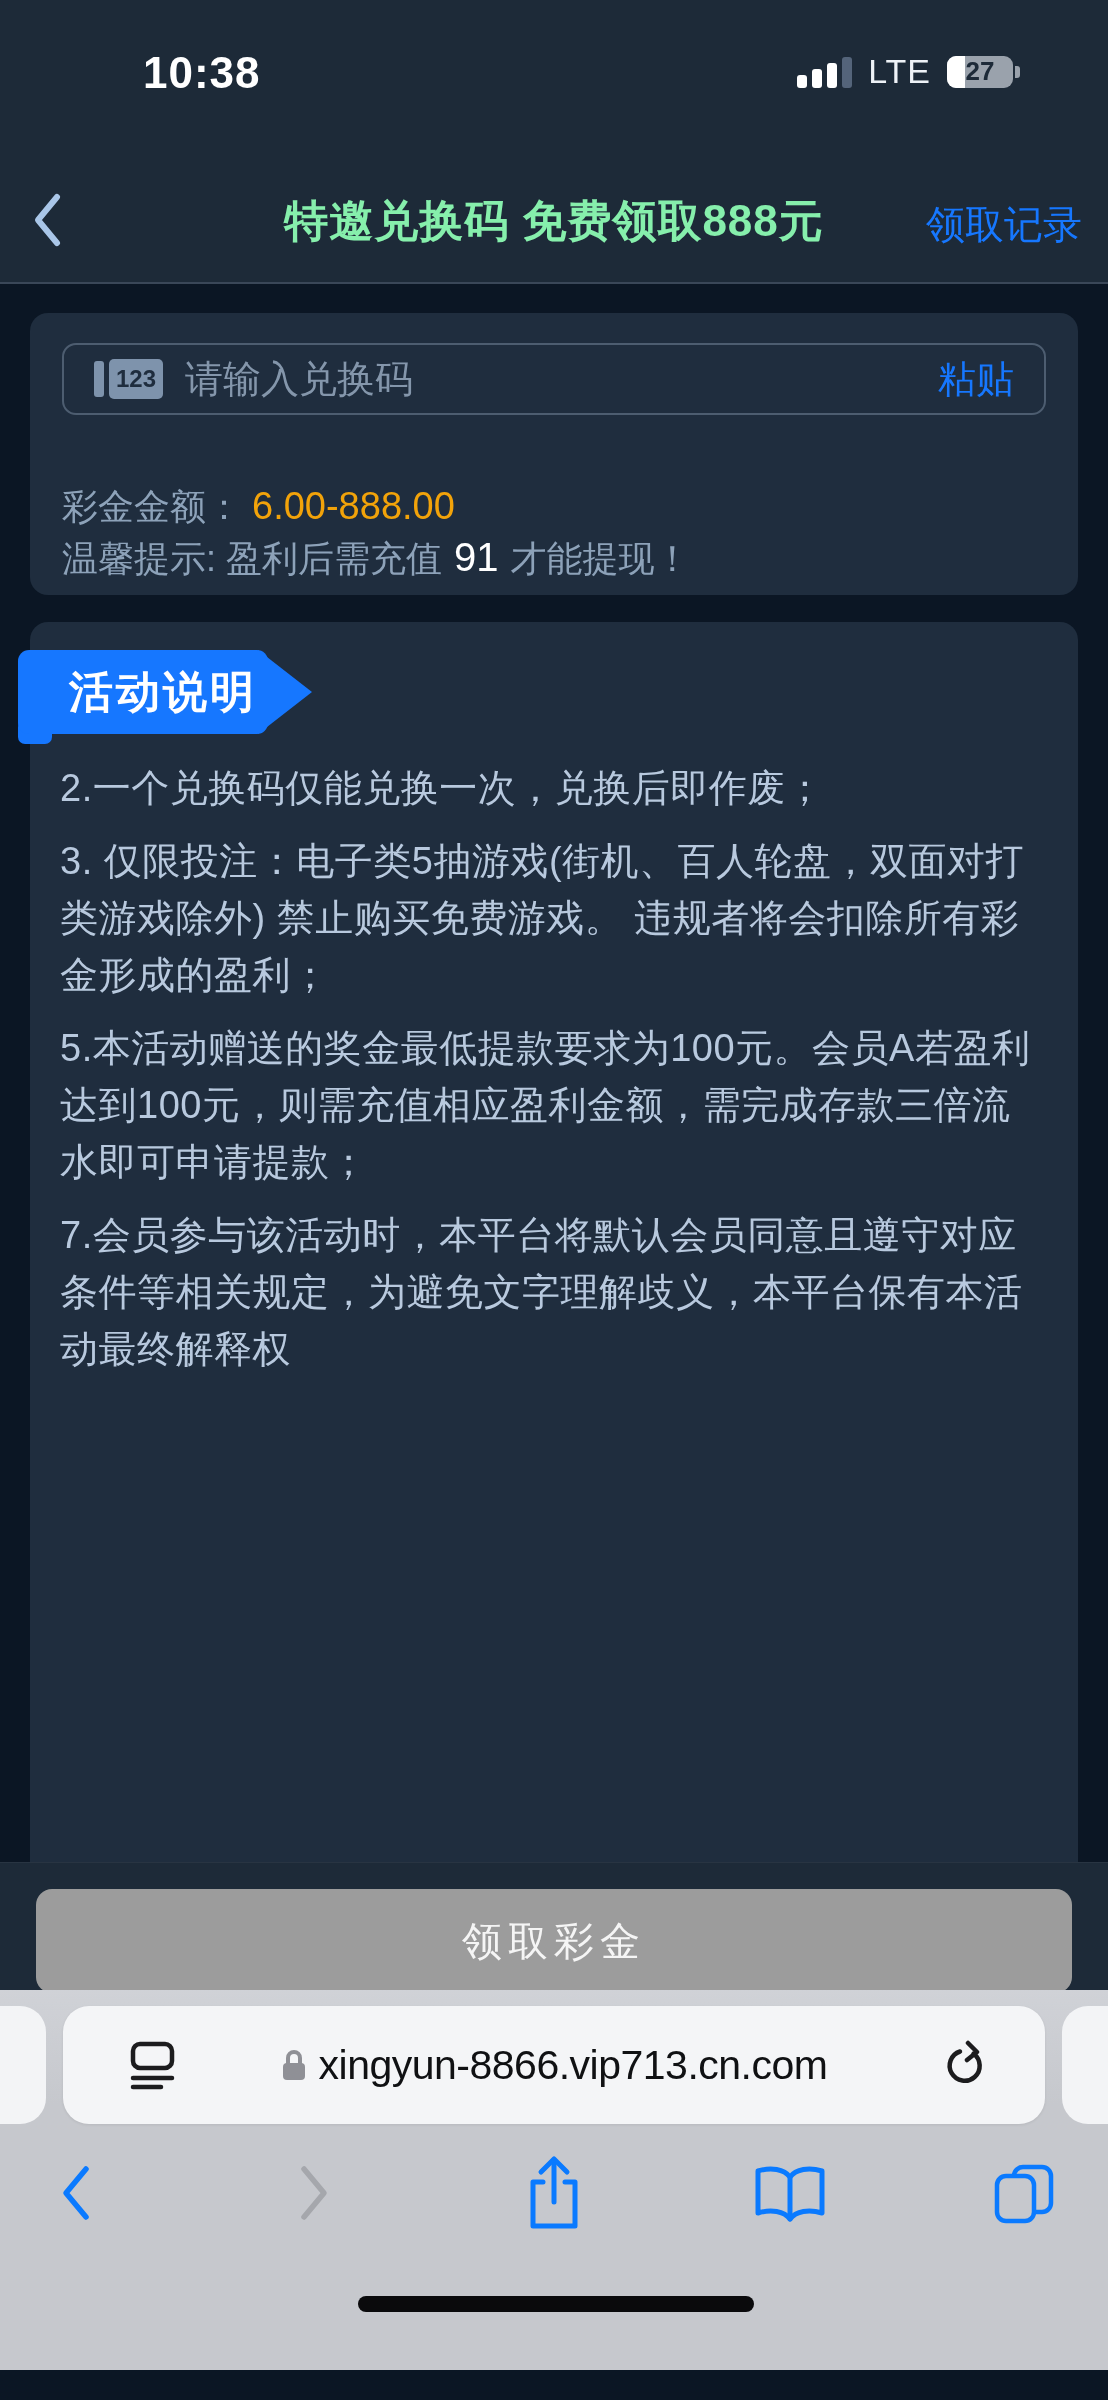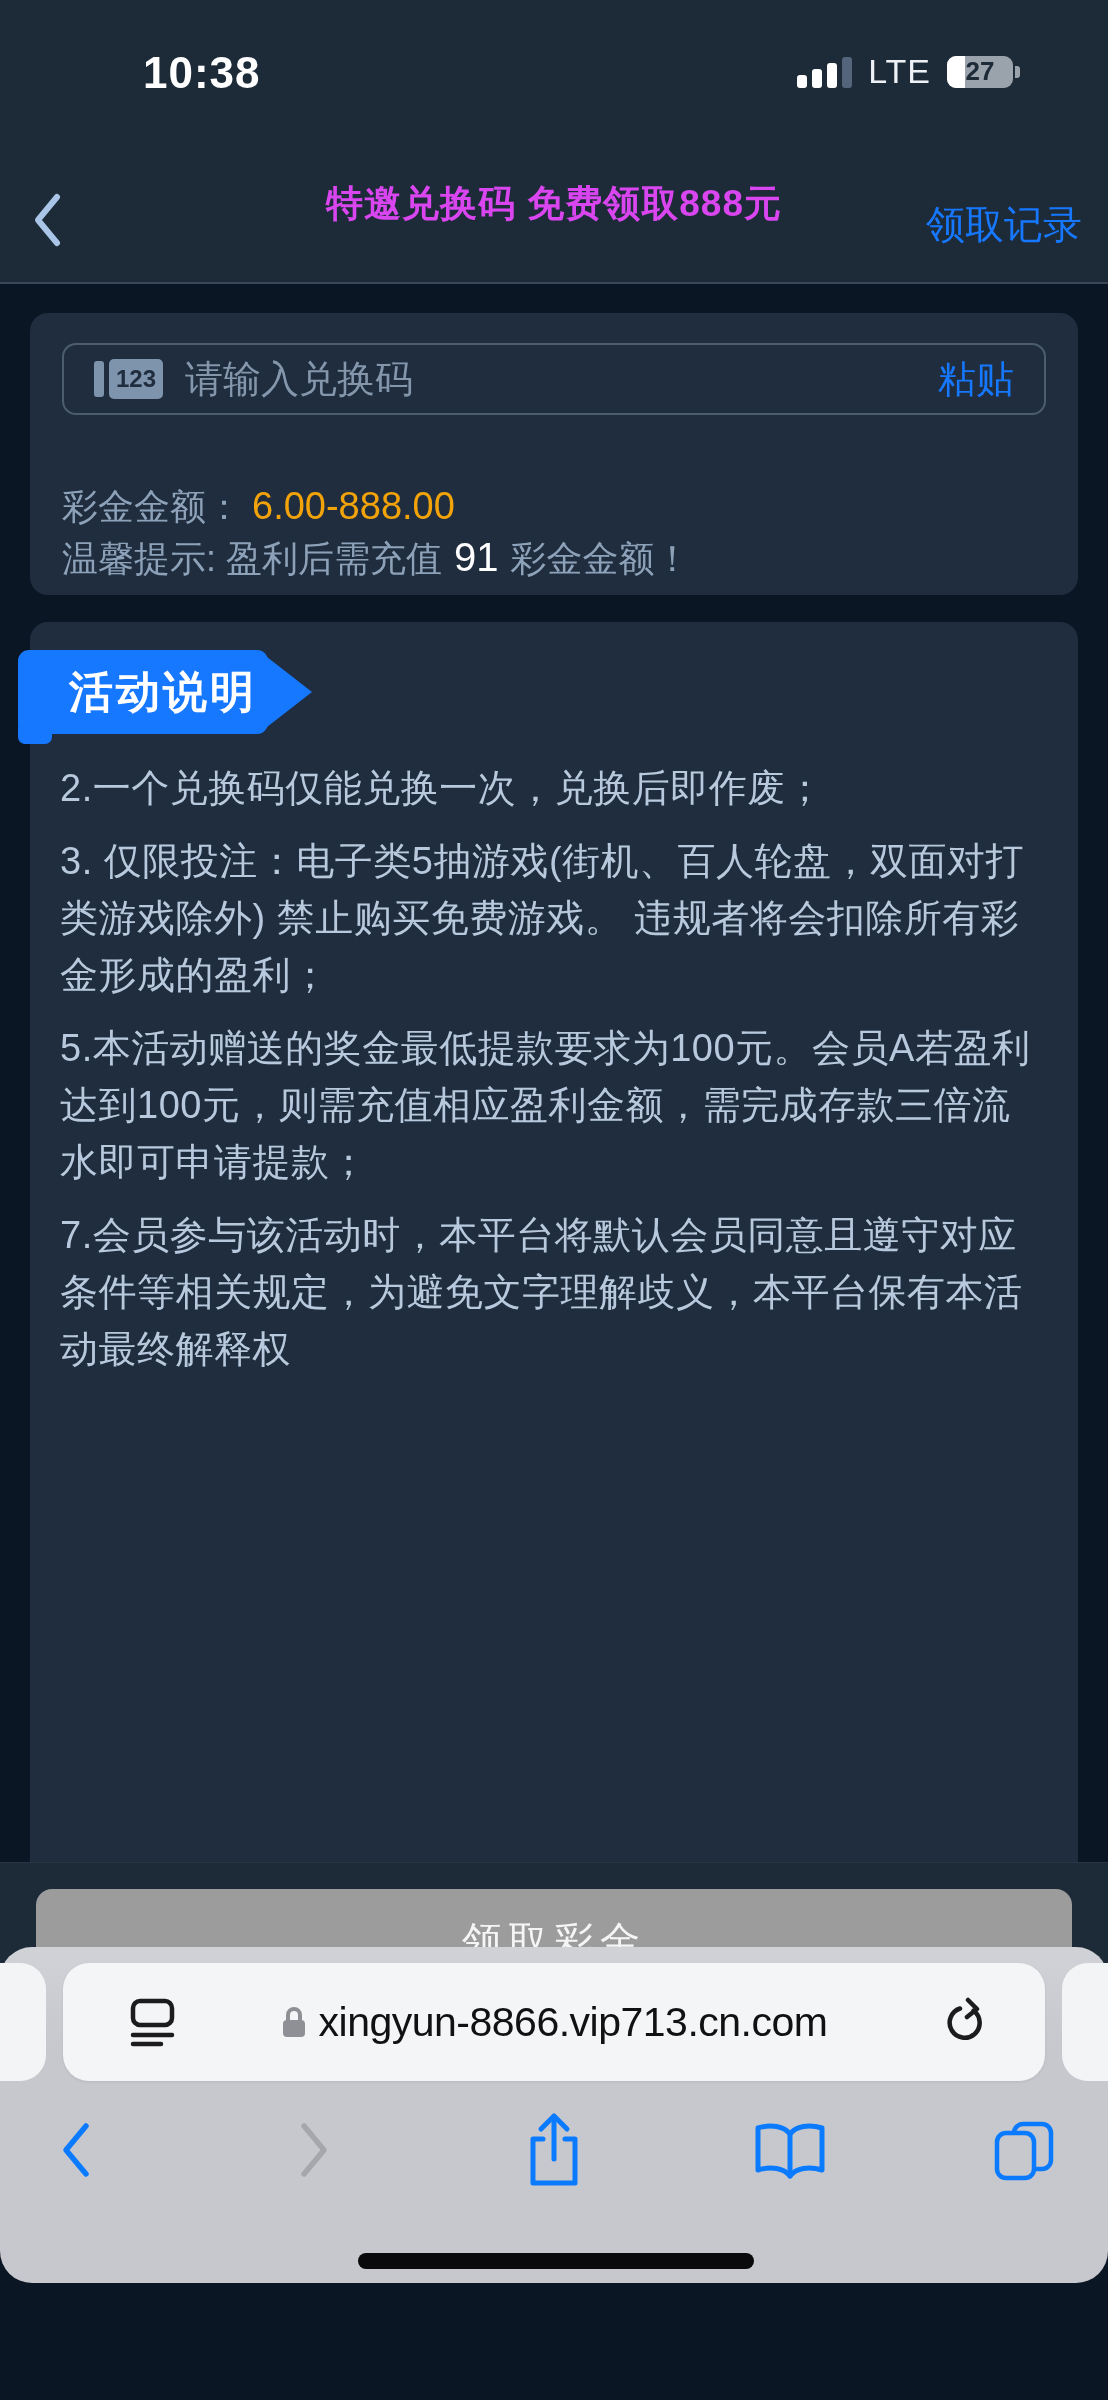--- a/index.html
+++ b/index.html
@@ -17,22 +17,22 @@
   .signal i:nth-child(3){height:25px;} .signal i:nth-child(4){height:31px; background:#54647a;}
   .lte { font-size:34px; color:#eef2f7; font-weight:500; letter-spacing:1px; }
   .battery { position:relative; width:66px; height:32px; border-radius:9px; background:#9aa2ac; overflow:visible; }
   .battery-fill { position:absolute; left:0; top:0; width:18px; height:32px; border-radius:9px 0 0 9px; background:#fff; }
   .battery-num { position:absolute; inset:0; display:flex; align-items:center; justify-content:center;
     font-size:26px; font-weight:700; color:#1d2a38; }
   .battery-nub { position:absolute; right:-7px; top:10px; width:5px; height:12px; border-radius:0 3px 3px 0; background:#9aa2ac; }
 
   .back-btn { position:absolute; left:30px; top:192px; width:34px; height:56px; cursor:pointer; }
   .back-btn svg { stroke:#a9c6e8; }
-  .nav-title { position:absolute; left:0; right:0; top:179px; text-align:center;
-    font-size:37px; font-weight:600; color:#d946ef; letter-spacing:1px; }
+  .nav-title { position:absolute; left:0; right:0; top:192px; text-align:center;
+    font-size:44px; font-weight:600; color:#86efac; letter-spacing:1px; }
   .nav-action { position:absolute; right:26px; top:198px; font-size:39px; color:var(--accent-blue,#1677ff); cursor:pointer; }
 
   
   .content { position:absolute; top:284px; left:0; width:1108px; height:1578px; background:#0b1624; overflow:hidden; }
   .card { position:absolute; left:30px; width:1048px; background:#1f2d3e; border-radius:18px; }
   .redeem-card { top:29px; height:282px; }
 
   .code-input { position:absolute; left:32px; top:30px; width:984px; height:72px;
     border:2px solid #4d5d70; border-radius:14px; display:flex; align-items:center; padding:0 30px; cursor:text; }
   .ticket { display:flex; align-items:center; gap:5px; }
@@ -57,22 +57,22 @@
   .rules-list p { font-size:38px; line-height:57px; color:#b8c9de; margin:0 0 16px 0; letter-spacing:0.5px; }
 
   
   .action-bar { position:absolute; top:1862px; left:0; width:1108px; height:196px;
     background:#1d2a38; border-top:1px solid rgba(255,255,255,0.05); }
   .claim-btn { position:absolute; left:36px; top:26px; width:1036px; height:104px; border:none;
     border-radius:16px; background:var(--button-gray,#9c9c9c); color:#f5f5f5; font-size:40px;
     letter-spacing:6px; font-family:inherit; cursor:pointer; }
 
   
-  .safari { position:absolute; top:1947px; left:0; width:1108px; height:336px;
-    background:linear-gradient(#d0d2d7, #c6c8cd 30%, #c6c8cd);border-radius:32px; }
+  .safari { position:absolute; top:1990px; left:0; width:1108px; height:380px;
+    background:linear-gradient(#d0d2d7, #c6c8cd 30%, #c6c8cd); }
   .edge-pill { position:absolute; top:16px; width:80px; height:118px; border-radius:26px; background:#f3f4f6; cursor:pointer; }
   .edge-pill.left { left:-34px; } .edge-pill.right { right:-34px; }
   .url-pill { position:absolute; left:63px; top:16px; width:982px; height:118px; border-radius:26px;
     background:#f4f5f7; box-shadow:0 1px 3px rgba(0,0,0,0.08); cursor:pointer; }
   .reader-btn { position:absolute; left:66px; top:34px; width:46px; height:50px; color:#1c1c1e; cursor:pointer; }
   .url-center { position:absolute; left:120px; right:120px; top:0; height:118px;
     display:flex; align-items:center; justify-content:center; gap:12px; }
   .lock-icon { flex:none; }
   .url-text { font-size:41px; color:#101113; letter-spacing:-0.5px; white-space:nowrap; }
   .reload-btn { position:absolute; right:58px; top:34px; width:44px; height:48px; color:#1c1c1e; cursor:pointer; }
@@ -131,21 +131,21 @@
         <span class="placeholder">请输入兑换码</span>
         <span class="paste-btn">粘贴</span>
       </div>
       <div class="amount-row">
         <span>彩金金额：</span>
         <span class="amount-value">6.00-888.00</span>
       </div>
       <div class="tip-row">
         <span>温馨提示: 盈利后需充值</span>
         <span class="tip-highlight">91</span>
-        <span>彩金金额！</span>
+        <span>才能提现！</span>
       </div>
     </section>
 
     <section class="card rules-card">
       <div class="ribbon">
         <svg width="296" height="96" viewBox="0 0 296 96">
           <rect class="ribbon-shape" x="0" y="70" width="34" height="24" rx="7"></rect>
           <rect class="ribbon-shape" x="0" y="0" width="250" height="84" rx="11"></rect>
           <polygon class="ribbon-shape" points="240,0 294,42 240,84"></polygon>
         </svg>

